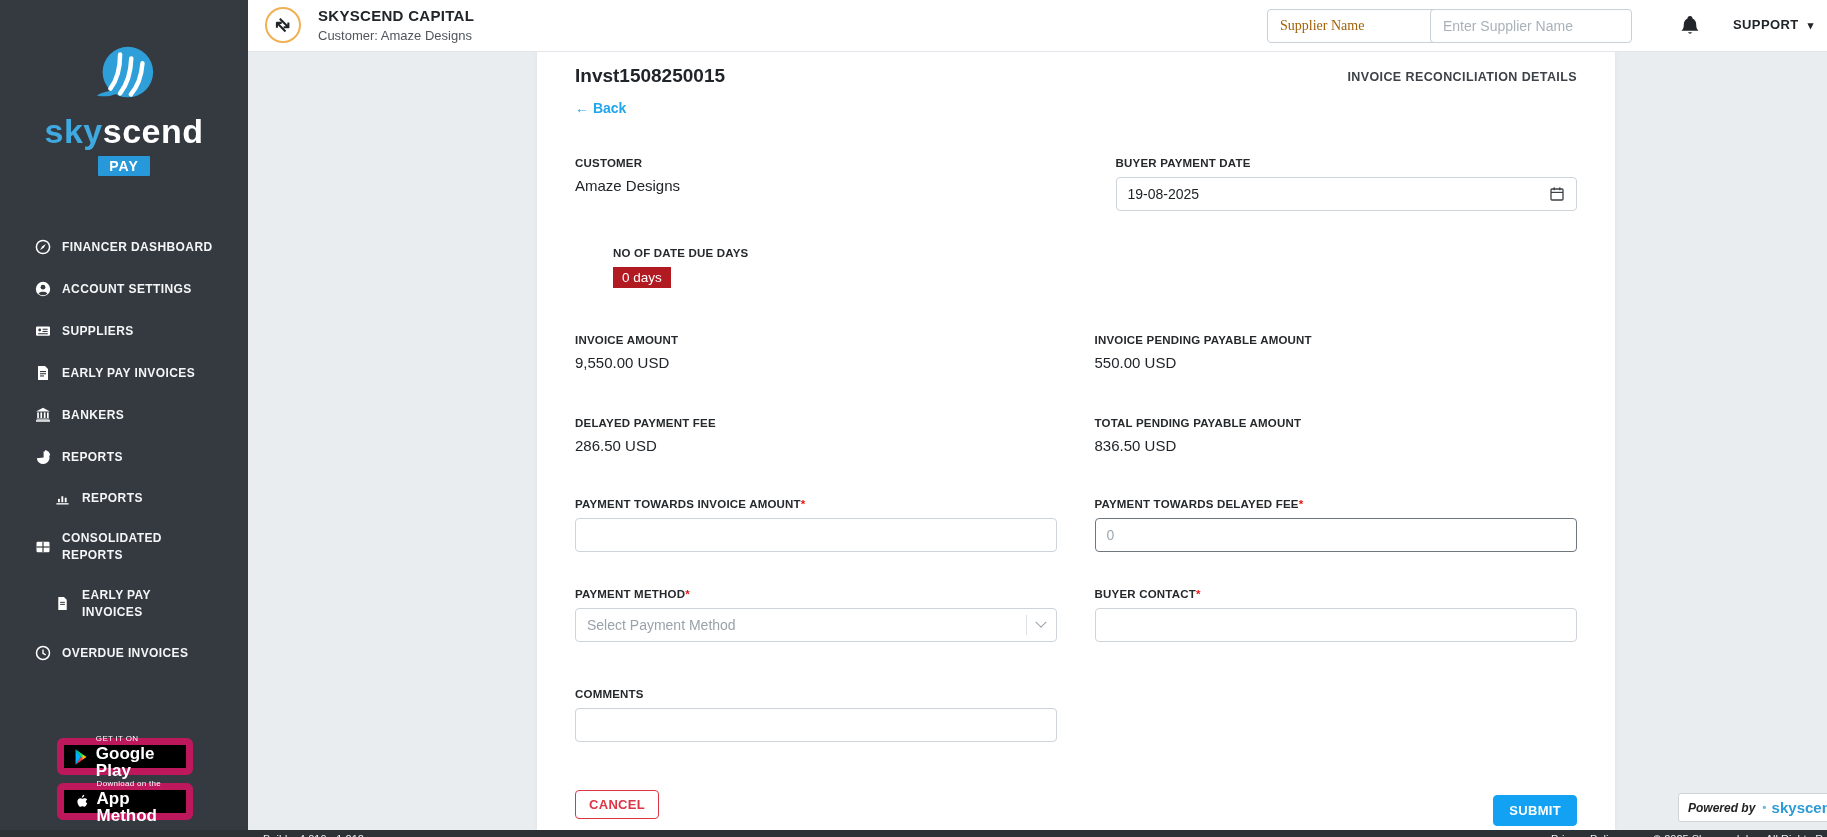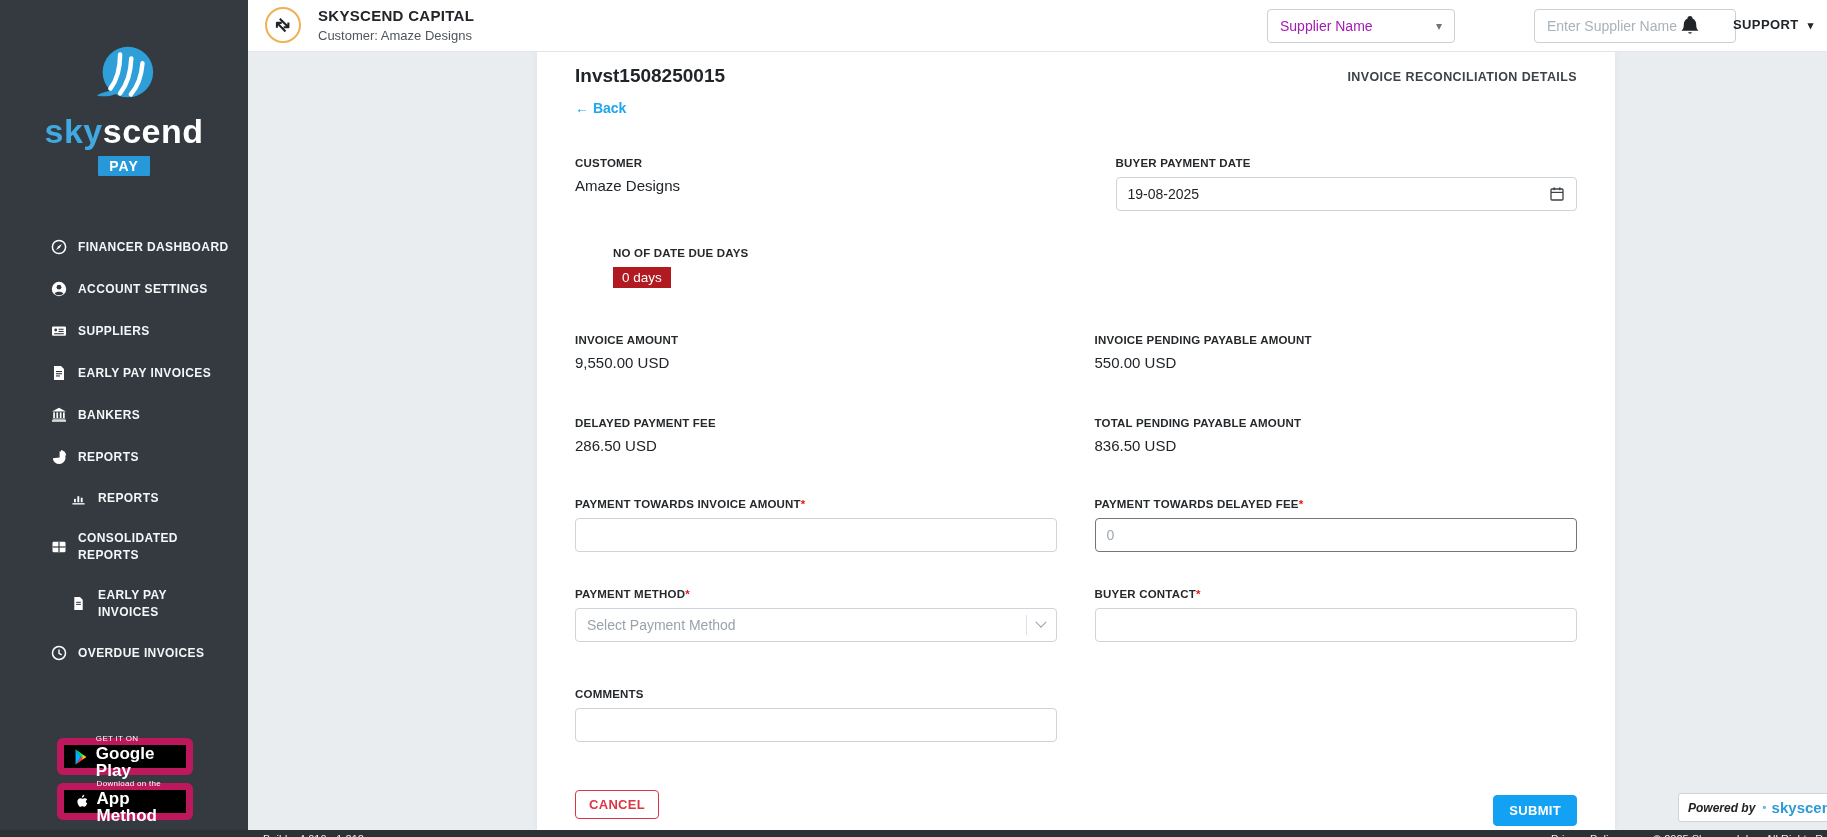--- a/index.html
+++ b/index.html
@@ -7,44 +7,44 @@
   body { font-family:"Liberation Sans", sans-serif; background:#e9edf0; }
   #page { position:relative; width:1827px; height:837px; overflow:hidden; background:#e9edf0; }
 
   
   #sidebar { position:absolute; left:0; top:0; width:248px; height:837px; background:#343a40; z-index:2; }
   .logo-wrap { position:absolute; top:44px; left:0; width:248px; text-align:center; }
   .brand-line { margin-top:4px; font-size:34px; font-weight:bold; letter-spacing:.5px; }
   .brand-sky { color:#3fa9e0; }
   .brand-scend { color:#ffffff; }
   .pay-badge { display:inline-block; margin-top:5px; background:#2798d9; color:#fff; font-size:14px; font-weight:bold; padding:2px 11px; border-radius:1px; letter-spacing:1px; }
-  .nav { position:absolute; top:226px; left:16px; width:248px; }
+  .nav { position:absolute; top:226px; left:0; width:248px; }
   .nav-item { display:flex; align-items:center; height:42px; padding-left:34px; color:#f4f6f8; cursor:pointer; }
   .nav-item.two { height:57px; }
   .nav-item.sub { padding-left:54px; }
   .nav-item.sub1 { height:40px; }
   .nav-icon { width:17px; display:flex; justify-content:center; margin-right:11px; flex:none; }
   .nav-label { font-size:12px; font-weight:bold; letter-spacing:.4px; line-height:17px; white-space:pre-line; }
   .store-badges { position:absolute; left:57px; top:738px; width:136px; }
   .badge { width:136px; height:37px; background:#000; border:7px solid #be185d; border-radius:6px; display:flex; align-items:center; padding:0 10px; color:#fff; cursor:pointer; }
   .badge + .badge { margin-top:8px; }
   .badge .btxt { margin-left:8px; line-height:1; }
   .badge .small { font-size:8px; letter-spacing:.3px; display:block; }
   .badge .big { font-size:17px; font-weight:bold; display:block; margin-top:2px; }
 
   
   #header { position:absolute; left:248px; top:0; right:0; height:52px; background:#fff; border-bottom:1px solid #e2e6ea; z-index:3; }
   .hdr-circle { position:absolute; left:17px; top:7px; width:36px; height:36px; border:2px solid #f0b054; border-radius:50%; display:flex; align-items:center; justify-content:center; cursor:pointer; }
   .swap-glyph { font-size:17px; font-weight:bold; color:#212529; transform:rotate(-45deg); }
   .hdr-company { position:absolute; left:70px; top:7px; font-size:15px; font-weight:bold; color:#212529; letter-spacing:.3px; }
   .hdr-customer { position:absolute; left:70px; top:28px; font-size:13px; color:#50565c; }
   .hdr-select { position:absolute; left:1019px; top:9px; width:188px; height:34px; border:1px solid #c9d0d6; border-radius:4px; background:#fff; display:flex; align-items:center; padding:0 12px; cursor:pointer; }
-  .hdr-select .sel-txt { font-size:14px; color:#a21caf; flex:1; }
+  .hdr-select .sel-txt { font-size:14px; color:#a16207; flex:1;font-family:Liberation Serif, serif; }
   .hdr-select .caret { color:#6c757d; font-size:12px; }
-  .hdr-input { position:absolute; left:1286px; top:9px; width:202px; height:34px; border:1px solid #c9d0d6; border-radius:4px; padding:0 12px; font-size:14px; color:#212529; font-family:"Liberation Sans",sans-serif; }
+  .hdr-input { position:absolute; left:1182px; top:9px; width:202px; height:34px; border:1px solid #c9d0d6; border-radius:4px; padding:0 12px; font-size:14px; color:#212529; font-family:"Liberation Sans",sans-serif; }
   .hdr-input::placeholder { color:#a9b2ba; }
   .bell { position:absolute; left:1432px; top:15px; width:20px; height:22px; cursor:pointer; }
   .support { position:absolute; left:1485px; top:17px; font-size:13px; font-weight:bold; color:#212529; letter-spacing:.4px; cursor:pointer; }
   .support .caret { font-size:11px; margin-left:9px; color:#212529; }
 
   
   #card { position:absolute; left:537px; top:52px; width:1078px; height:778px; background:#fff; box-shadow:0 0 6px rgba(0,0,0,.05); padding:13px 38px 0 38px; z-index:1; }
   .card-head { display:flex; justify-content:space-between; align-items:flex-start; }
   .inv-title { font-size:19px; font-weight:bold; color:#212529; }
   .section-title { font-size:12.5px; font-weight:bold; color:#3c4247; letter-spacing:.4px; margin-top:5px; }

